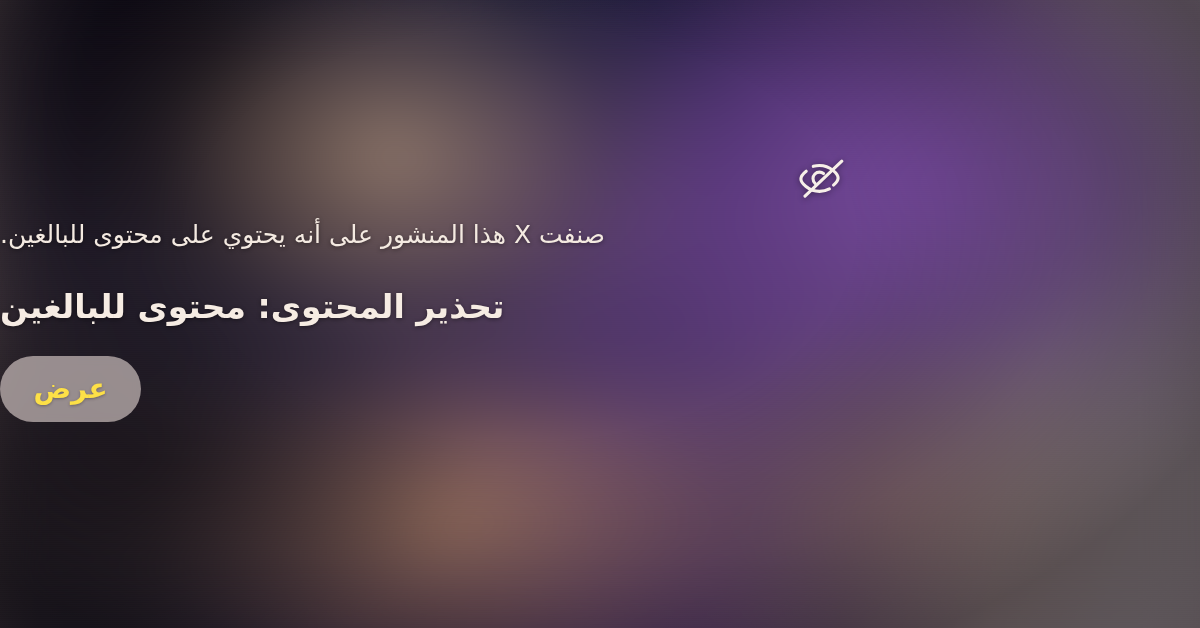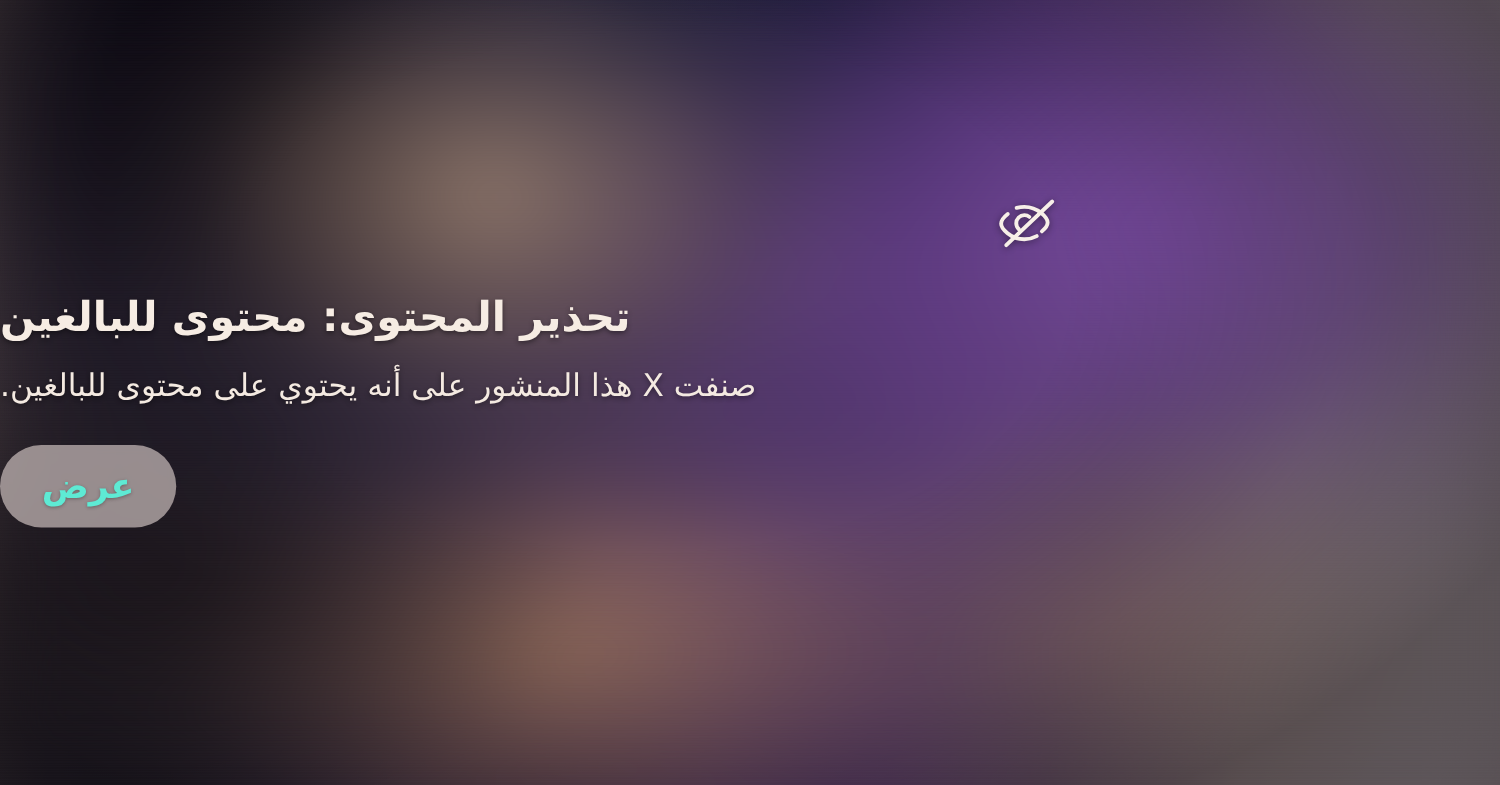--- a/index.html
+++ b/index.html
@@ -152,21 +152,21 @@
   #view-button {
     align-self: flex-end;
     margin: 29px 0 0 0;
     min-width: 141px;
     height: 66px;
     padding: 0 30px;
     box-sizing: border-box;
     border: none;
     border-radius: 33px;
     background: rgba(198,186,184,0.72);
-    color: #5eead4;
+    color: #fde047;
     font-family: inherit;
     font-size: 28px;
     font-weight: 700;
     line-height: 66px;
     text-align: center;
     cursor: pointer;
     text-shadow: 0 1px 3px rgba(0,0,0,0.30);
     backdrop-filter: blur(4px);
     -webkit-backdrop-filter: blur(4px);
   }
@@ -194,20 +194,20 @@
 
     <svg id="warning-icon" width="46" height="42" viewBox="0 0 46 42" aria-hidden="true">
       <g fill="none" stroke="#f7efe8" stroke-width="3.1" stroke-linecap="round" stroke-linejoin="round">
         <path d="M7.2 13.2 C3.6 16.0 1.9 19.2 1.9 21.0 C1.9 24.6 9.3 33.4 20.5 33.4 C24.3 33.4 27.6 32.4 30.4 30.9"></path>
         <path d="M14.3 8.3 C16.3 7.8 18.3 7.5 20.5 7.5 C31.7 7.5 39.1 16.3 39.1 20.0 C39.1 21.7 37.6 24.5 34.5 27.1"></path>
         <path d="M16.1 25.4 C14.8 24.2 14.0 22.5 14.0 20.6 C14.0 17.0 16.9 14.1 20.5 14.1 C22.0 14.1 23.4 14.6 24.5 15.5"></path>
         <path d="M42.8 3.2 L6.0 38.1"></path>
       </g>
     </svg>
 
+    <div id="warning-subtitle">صنفت X هذا المنشور على أنه يحتوي على محتوى للبالغين.</div>
+
     <div id="warning-title">تحذير المحتوى: محتوى للبالغين</div>
-
-    <div id="warning-subtitle">صنفت X هذا المنشور على أنه يحتوي على محتوى للبالغين.</div>
 
     <button id="view-button" type="button">عرض</button>
 
   </div>
 </div>
 
 </body></html>

